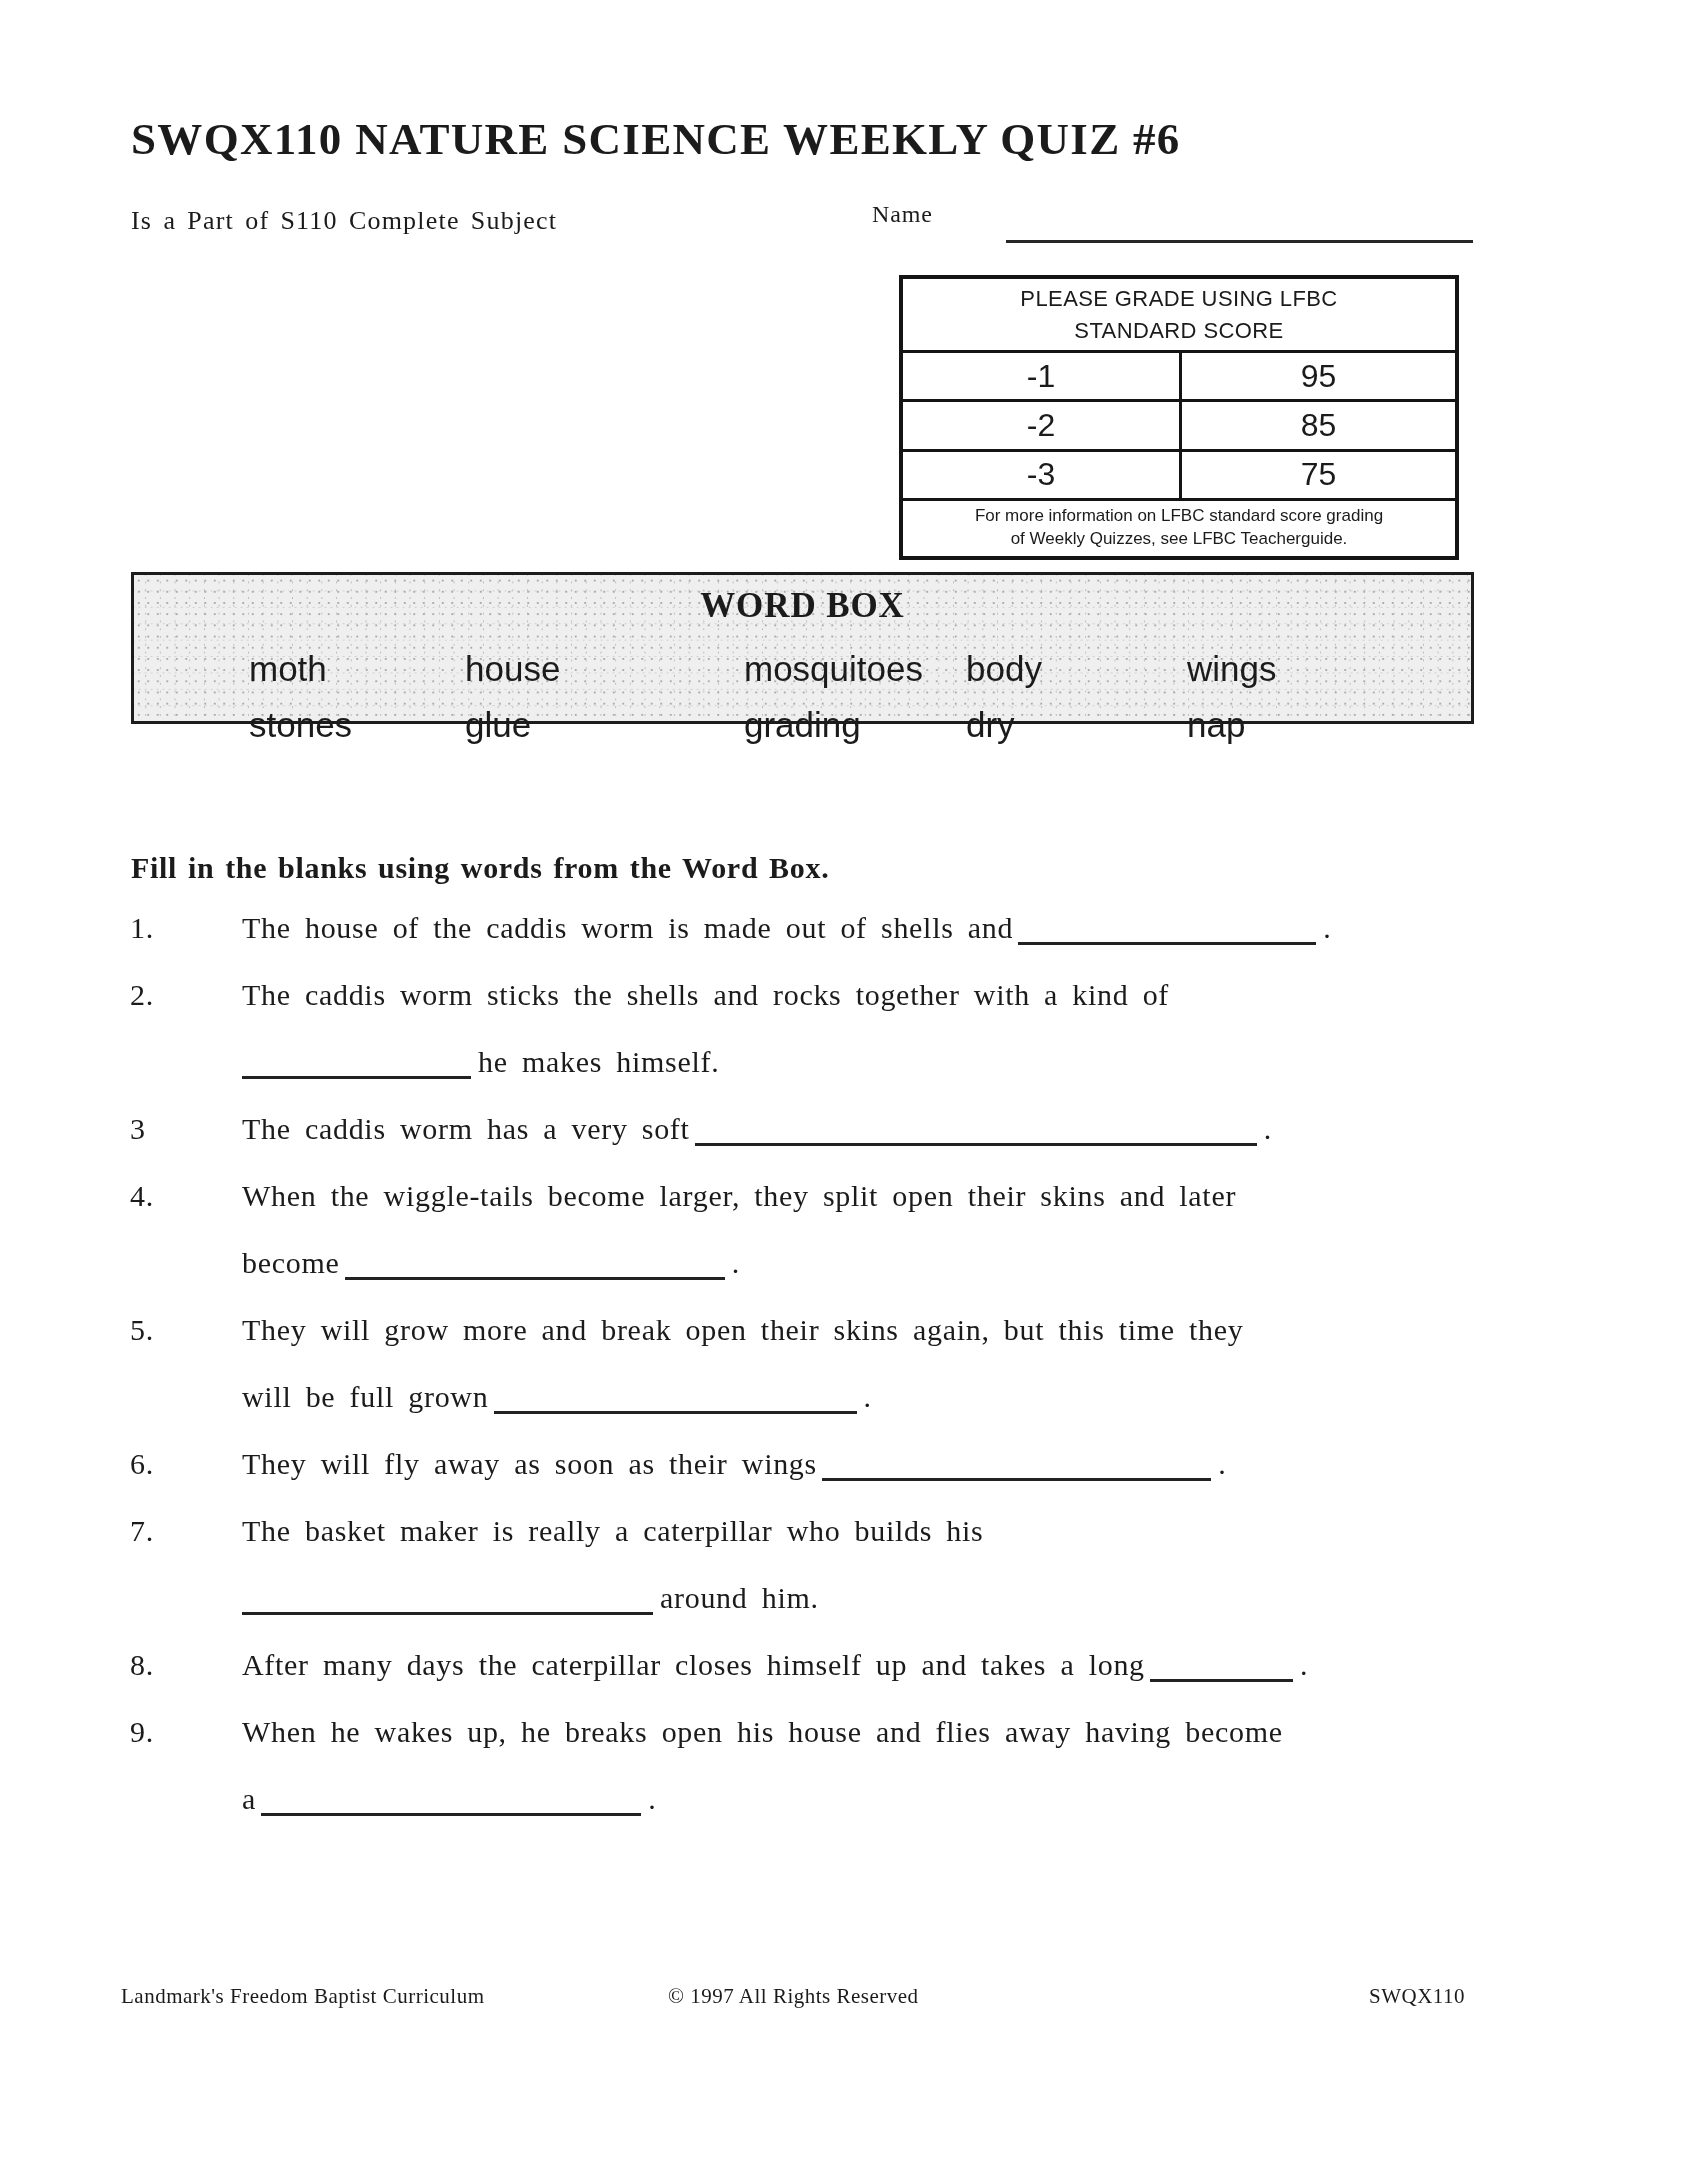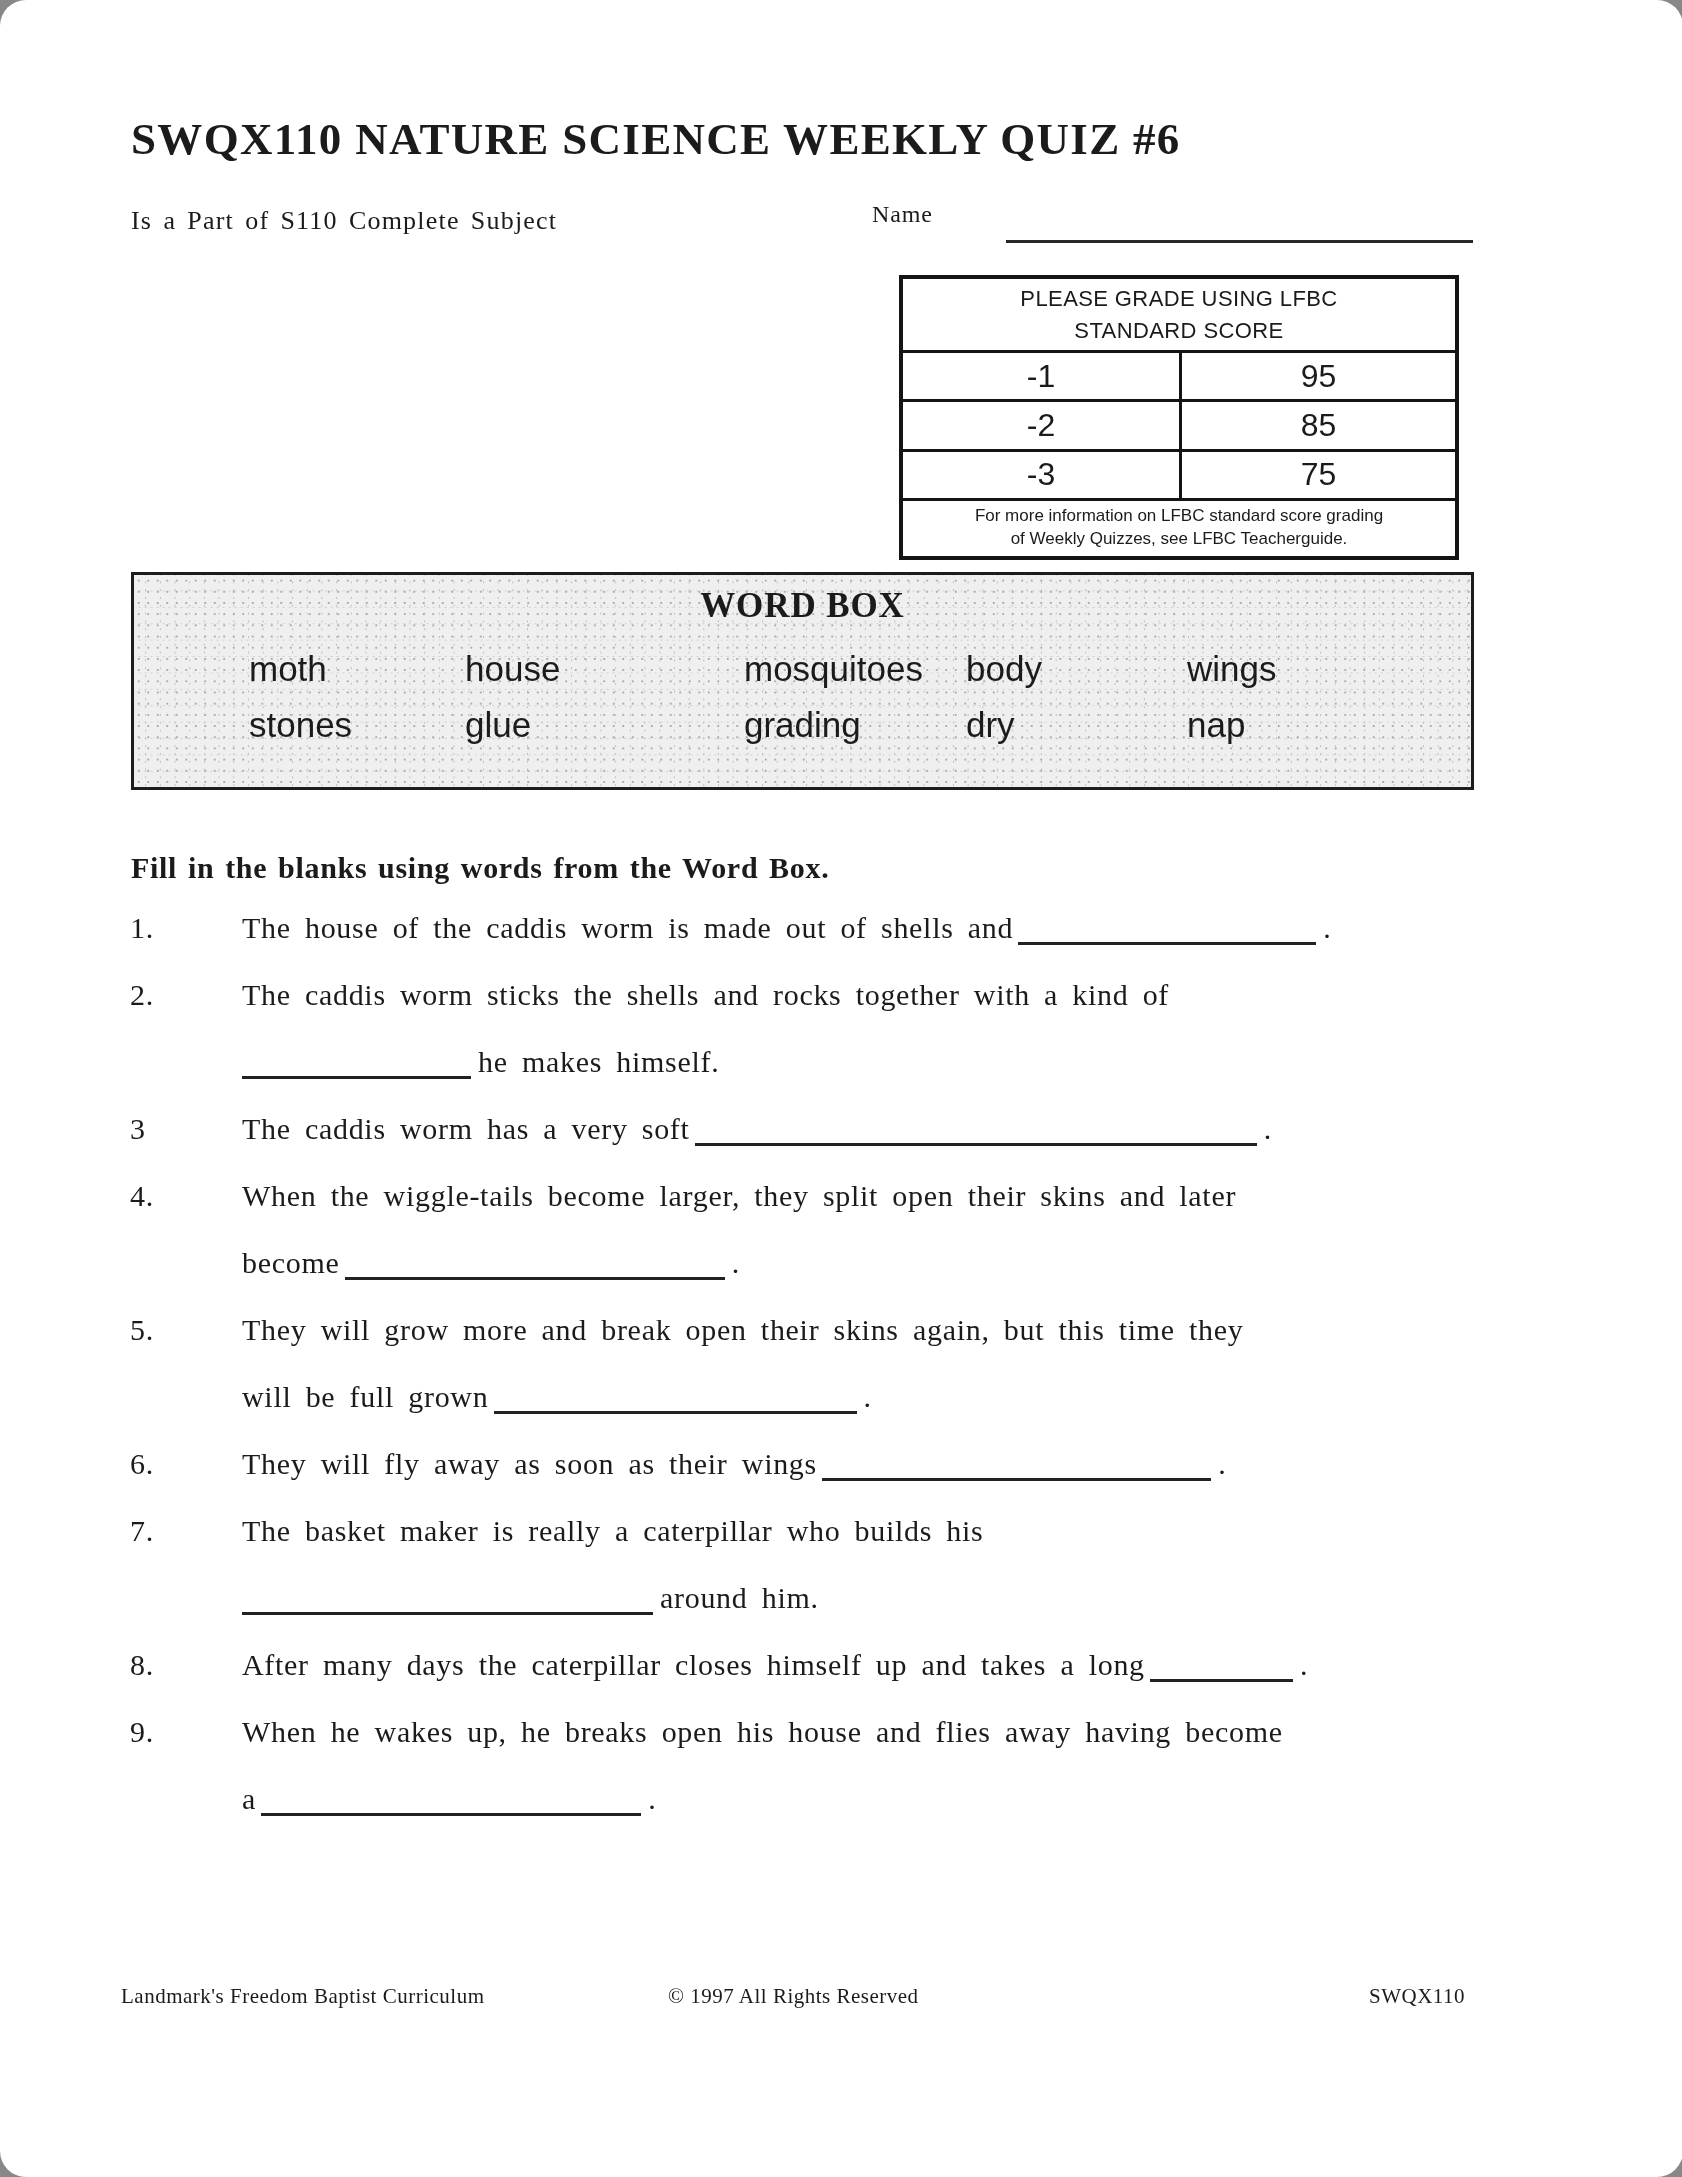--- a/index.html
+++ b/index.html
@@ -5,21 +5,20 @@
   * { margin:0; padding:0; box-sizing:border-box; }
   html,body { background:#888; }
   .page {
     position:relative;
     width:1683px; height:2177px;
     background:#ffffff;
     color:#1b1b1b;
     font-family:"Liberation Serif","DejaVu Serif",serif;
     overflow:hidden;
     margin:0 auto;
-    border-radius:26px;
   }
   
   .title {
     position:absolute; left:131px; top:113px;
     font-size:45px; font-weight:bold; letter-spacing:1.3px;
     white-space:nowrap;
   }
   .subtitle {
     position:absolute; left:131px; top:206px;
     font-size:26px; letter-spacing:1.2px; word-spacing:3.5px;
@@ -43,21 +42,21 @@
   .gt-header { text-align:center; padding:4.3px 0 2.6px 0; border-bottom:3.5px solid #141414; }
   .gt-header div { font-size:22px; line-height:32px; letter-spacing:0.4px; }
   .gt-row { display:grid; grid-template-columns:1fr 1fr; border-bottom:3.5px solid #141414; }
   .gt-cell { text-align:center; font-size:32px; line-height:43px; padding:1.7px 0; }
   .gt-cell.score { border-left:3.5px solid #141414; }
   .gt-note { text-align:center; padding:4.3px 1.7px 5.2px 1.7px; }
   .gt-note div { font-size:17px; line-height:22.5px; }
   
   .word-box {
     position:absolute; left:131px; top:572px;
-    width:1343px; height:218px;
+    width:1343px; height:152px;
     border:3.5px solid #1c1c1c;
     background-color:#efefef;
     background-image:
       radial-gradient(circle,#ababab 0.9px,transparent 1.1px),
       radial-gradient(circle,#bdbdbd 0.8px,transparent 1px),
       radial-gradient(circle,#cfcfcf 0.8px,transparent 1px);
     background-size:9.5px 11.2px,14.7px 7.8px,6px 16.4px;
     background-position:0 0,4.3px 3.5px,2.6px 7.8px;
     padding-top:13px;
   }

